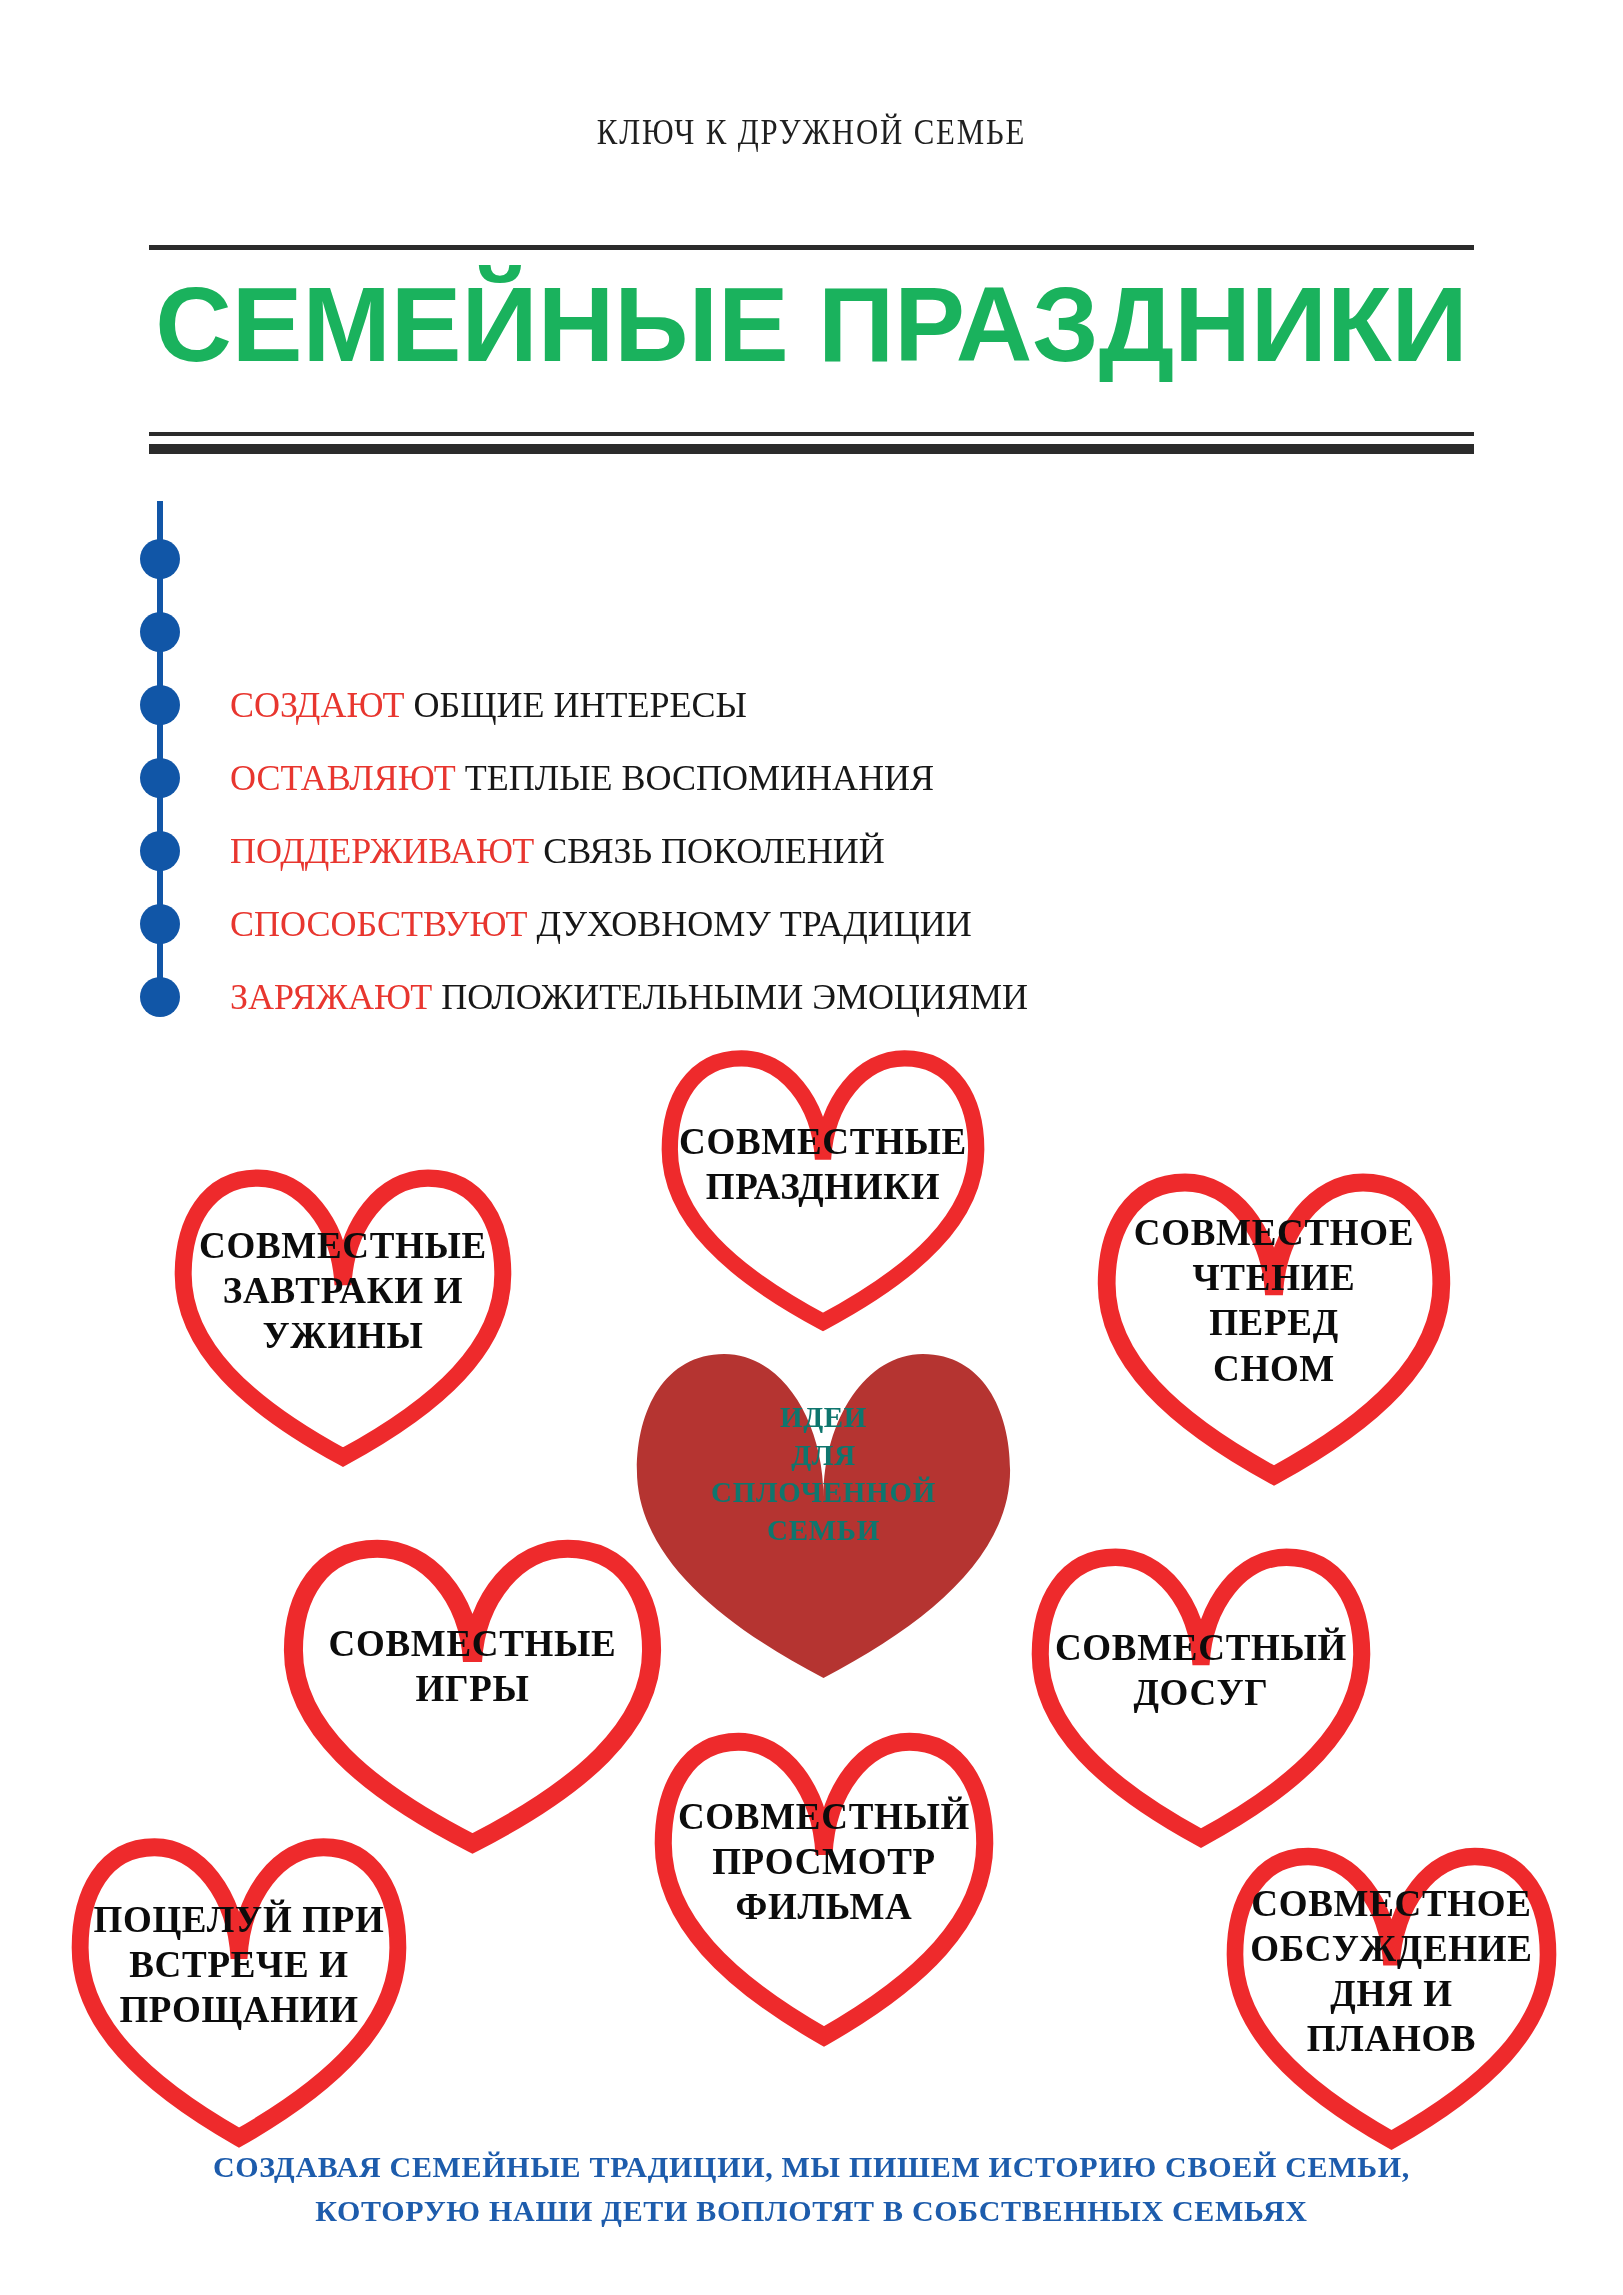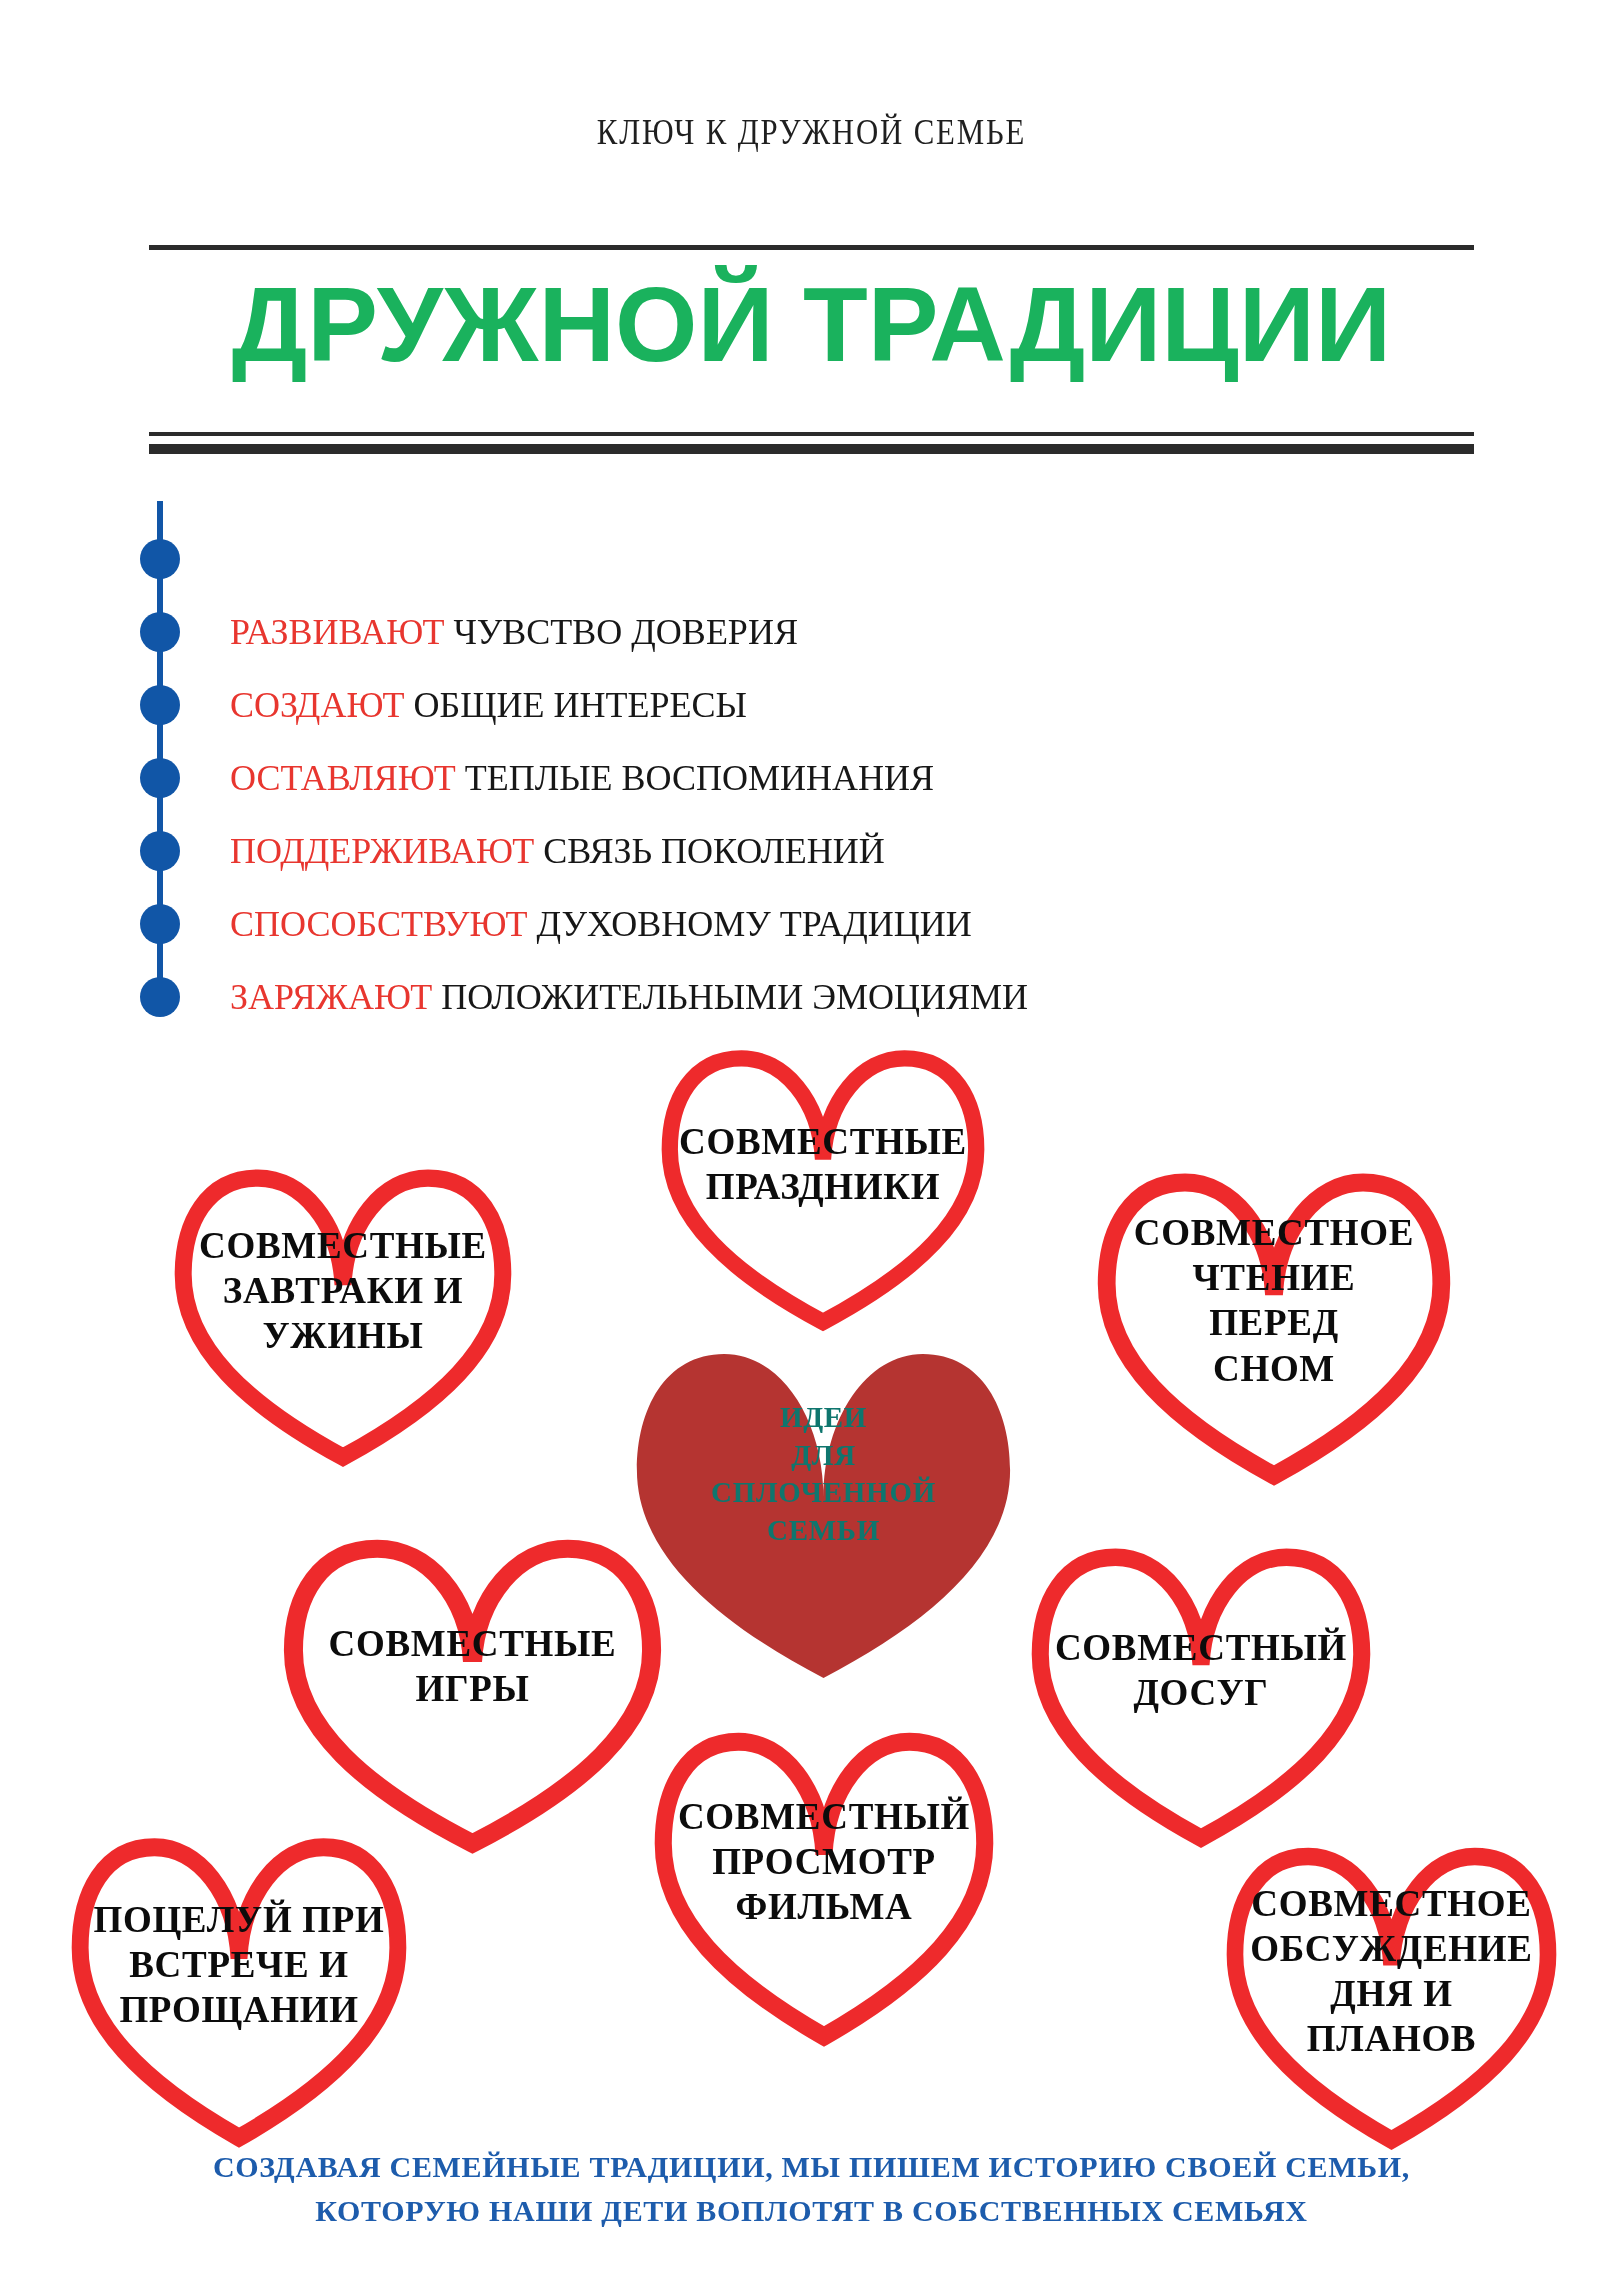--- a/index.html
+++ b/index.html
@@ -77,34 +77,33 @@
 </style>
 </head>
 <body>
 
 <div class="page">
 
   <div class="eyebrow">КЛЮЧ К ДРУЖНОЙ СЕМЬЕ</div>
 
   <div class="rule rule-top"></div>
 
-  <h1 class="title">ДРУЖНОЙ ТРАДИЦИИ</h1>
+  <h1 class="title">СЕМЕЙНЫЕ ПРАЗДНИКИ</h1>
 
   <div class="rule rule-thin"></div>
   <div class="rule rule-thick"></div>
 
   <div class="timeline"></div>
 
   <ul class="benefits">
     <li class="benefit" style="top:539px">
       <span class="dot"></span>
     </li>
     <li class="benefit" style="top:612px">
       <span class="dot"></span>
-      <span class="benefit-text"><span class="kw">РАЗВИВАЮТ</span><span class="rest"> ЧУВСТВО ДОВЕРИЯ</span></span>
     </li>
     <li class="benefit" style="top:685px">
       <span class="dot"></span>
       <span class="benefit-text"><span class="kw">СОЗДАЮТ</span><span class="rest"> ОБЩИЕ ИНТЕРЕСЫ</span></span>
     </li>
     <li class="benefit" style="top:758px">
       <span class="dot"></span>
       <span class="benefit-text"><span class="kw">ОСТАВЛЯЮТ</span><span class="rest"> ТЕПЛЫЕ ВОСПОМИНАНИЯ</span></span>
     </li>
     <li class="benefit" style="top:831px">

